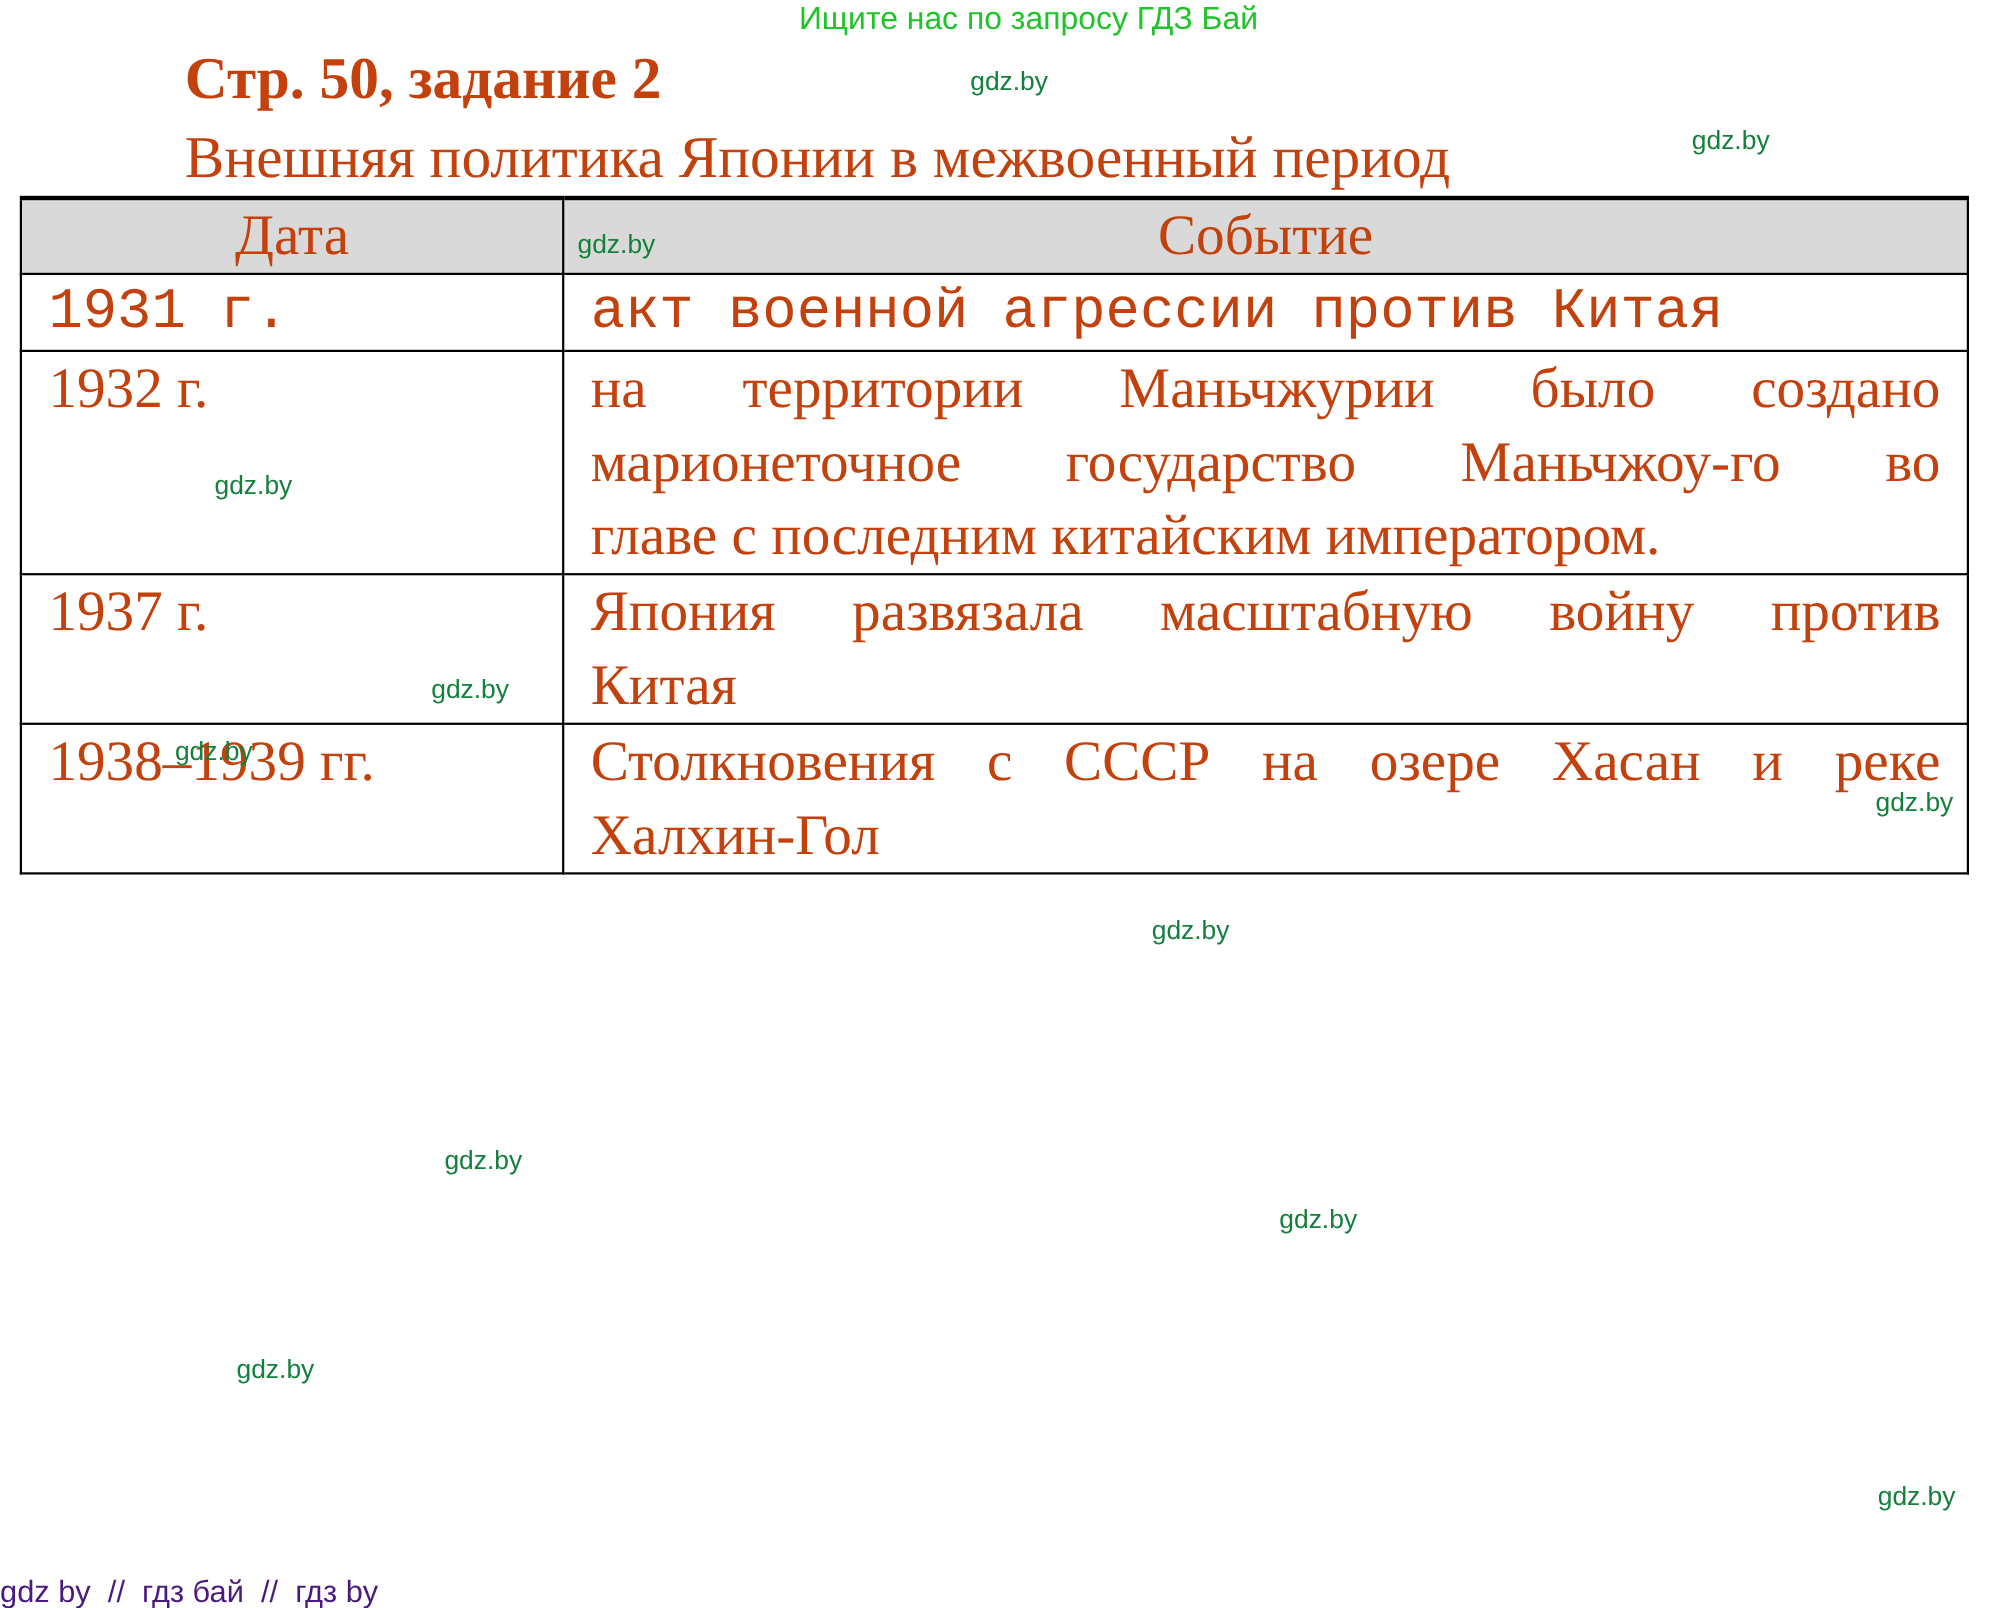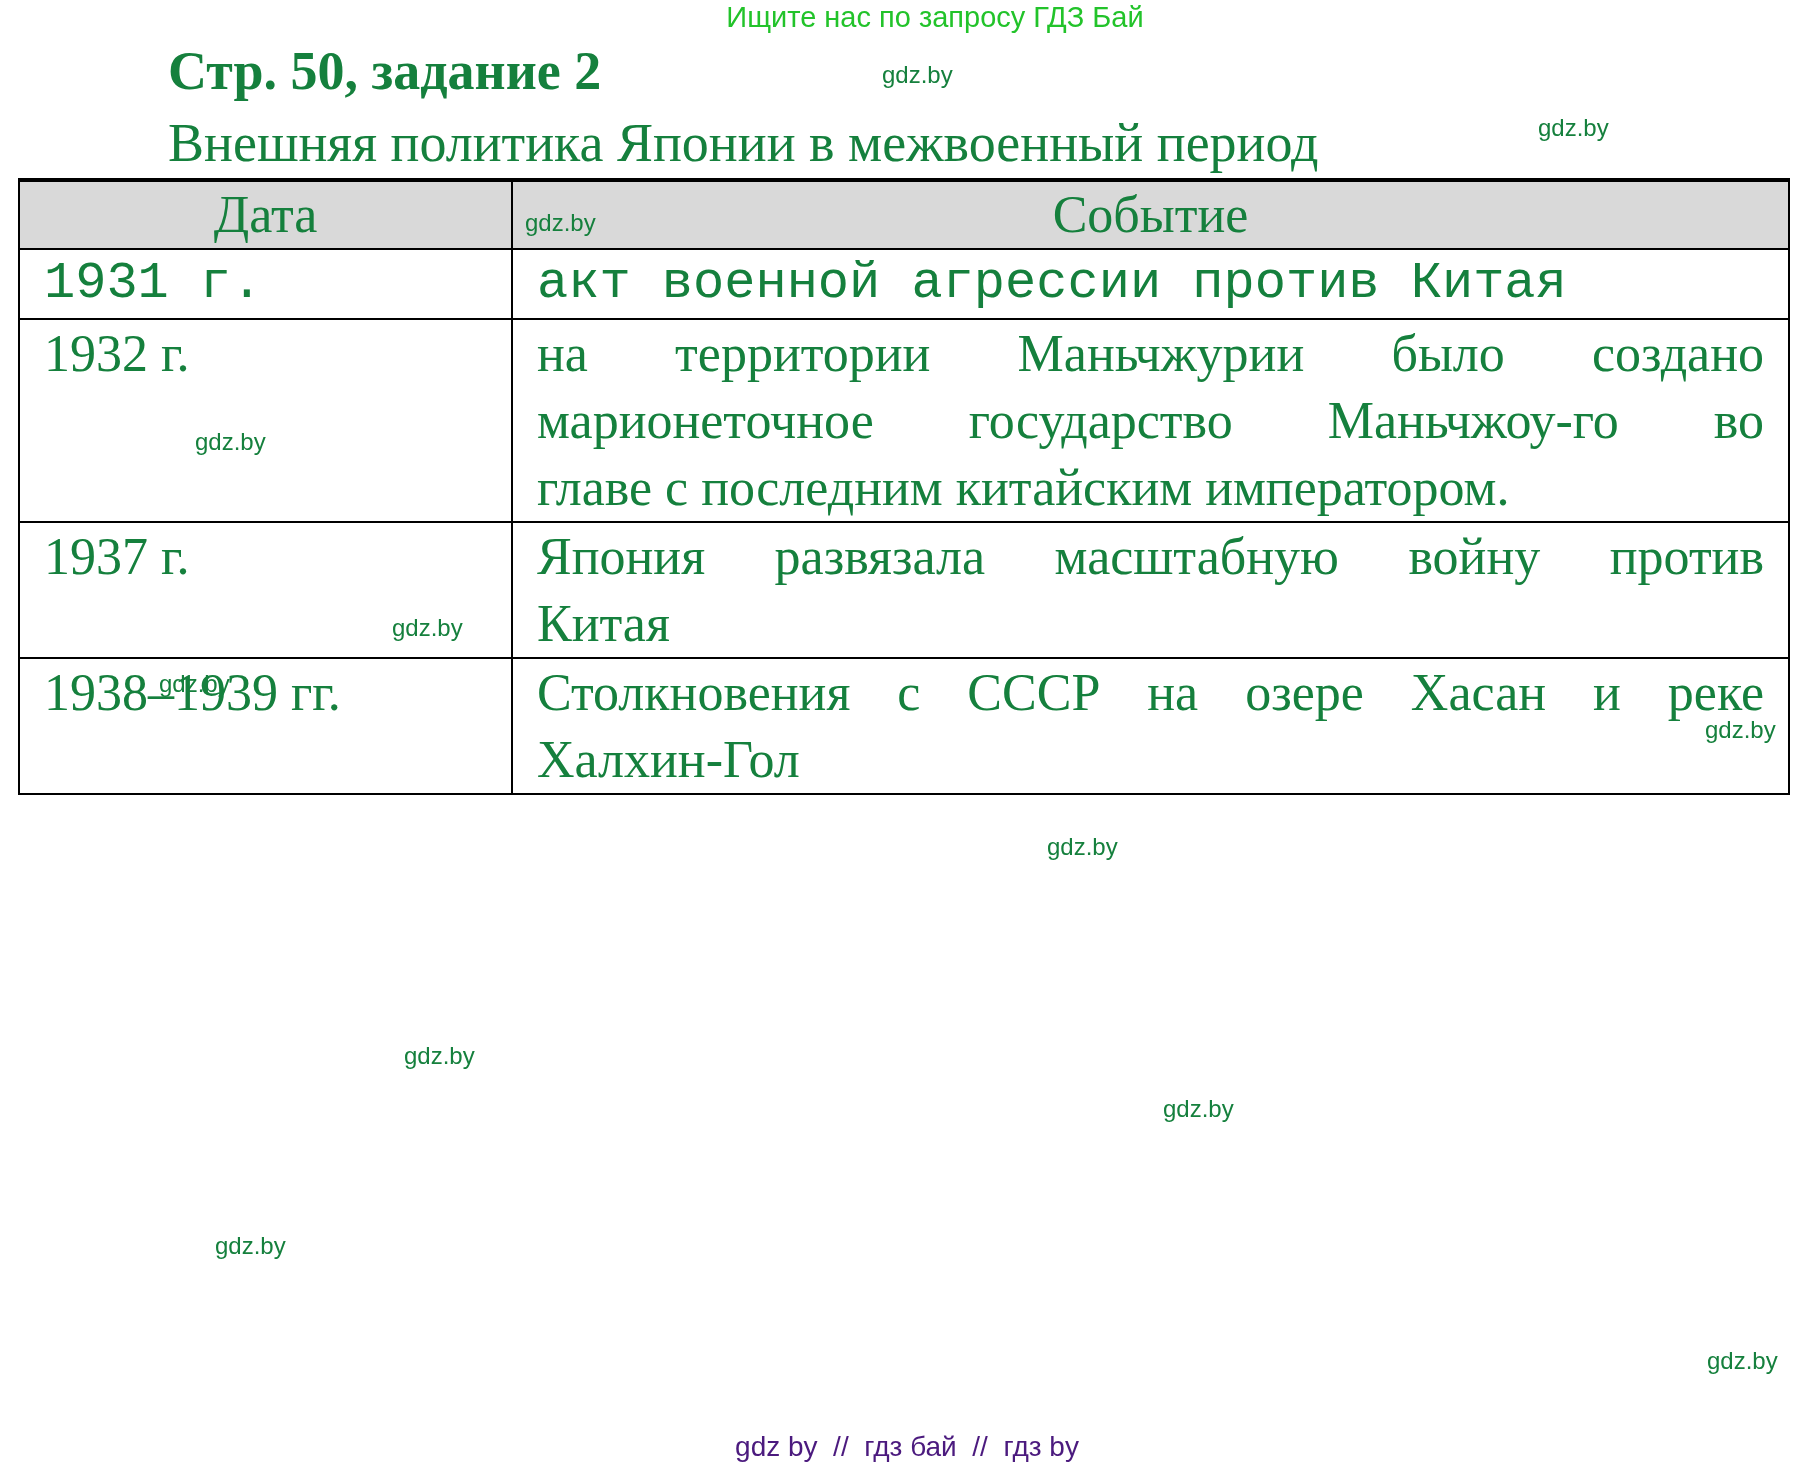--- a/index.html
+++ b/index.html
@@ -1,33 +1,33 @@
 <!DOCTYPE html>
 <html><head>
 <meta charset="utf-8">
 <style>
   html, body { margin: 0; padding: 0; background: #ffffff; }
   body { width: 1814px; height: 1462px; position: relative; overflow: hidden; }
-  .serif { font-family: "Liberation Serif", "DejaVu Serif", serif; color: #15803d; }
+  .serif { font-family: "Liberation Serif", "DejaVu Serif", serif; color: #c2410c; }
   .sans { font-family: "Liberation Sans", "DejaVu Sans", sans-serif; }
   .promo { position: absolute; left: 0; width: 1814px; top: 0; height: 34px; text-align: center;
            font-size: 29px; line-height: 34px; color: #22c32a; padding-left: 28px; }
   .title { position: absolute; left: 168px; top: 40px; font-size: 54px; font-weight: bold; line-height: 62px; }
   .subtitle { position: absolute; left: 168px; top: 112px; font-size: 54px; line-height: 62px; text-align: right; }
   .wm { position: absolute; font-size: 24px; line-height: 30px; color: #15803d; white-space: nowrap; transform: translateY(-50%); }
   table.grid { position: absolute; left: 18px; top: 178px; width: 1772px; border-collapse: collapse; table-layout: fixed; }
   table.grid td, table.grid th { border: 2px solid #000; vertical-align: top; padding: 0; }
   table.grid tr.head th { border-top-width: 4px; background: #d9d9d9; height: 66px; font-weight: normal;
        font-size: 52px; line-height: 66px; text-align: center; }
   col.c1 { width: 493px; }
   .date { font-size: 52px; line-height: 67px; padding: 0 20px 0 24px !important; text-align: justify; }
   .event { font-size: 52px; line-height: 67px; padding: 0 24px 0 24px !important; text-align: justify; }
   .event .line { display: block; text-align: justify; text-align-last: justify; }
   .event .line.last { text-align-last: left; }
-  .footer { position: absolute; left: 0; width: 1814px; top: 1432px; text-align: center; font-size: 28px;
+  .footer { position: absolute; left: 0; width: 1814px; top: 1432px; font-size: 28px;
             line-height: 30px; color: #4b1a7e; white-space: pre; }
 </style>
 </head>
 <body>
 
 <div class="promo sans">Ищите нас по запросу ГДЗ Бай</div>
 <div class="title serif">Стр. 50, задание 2</div>
 <div class="subtitle serif">Внешняя политика Японии в межвоенный период</div>
 
 <table class="grid serif">

